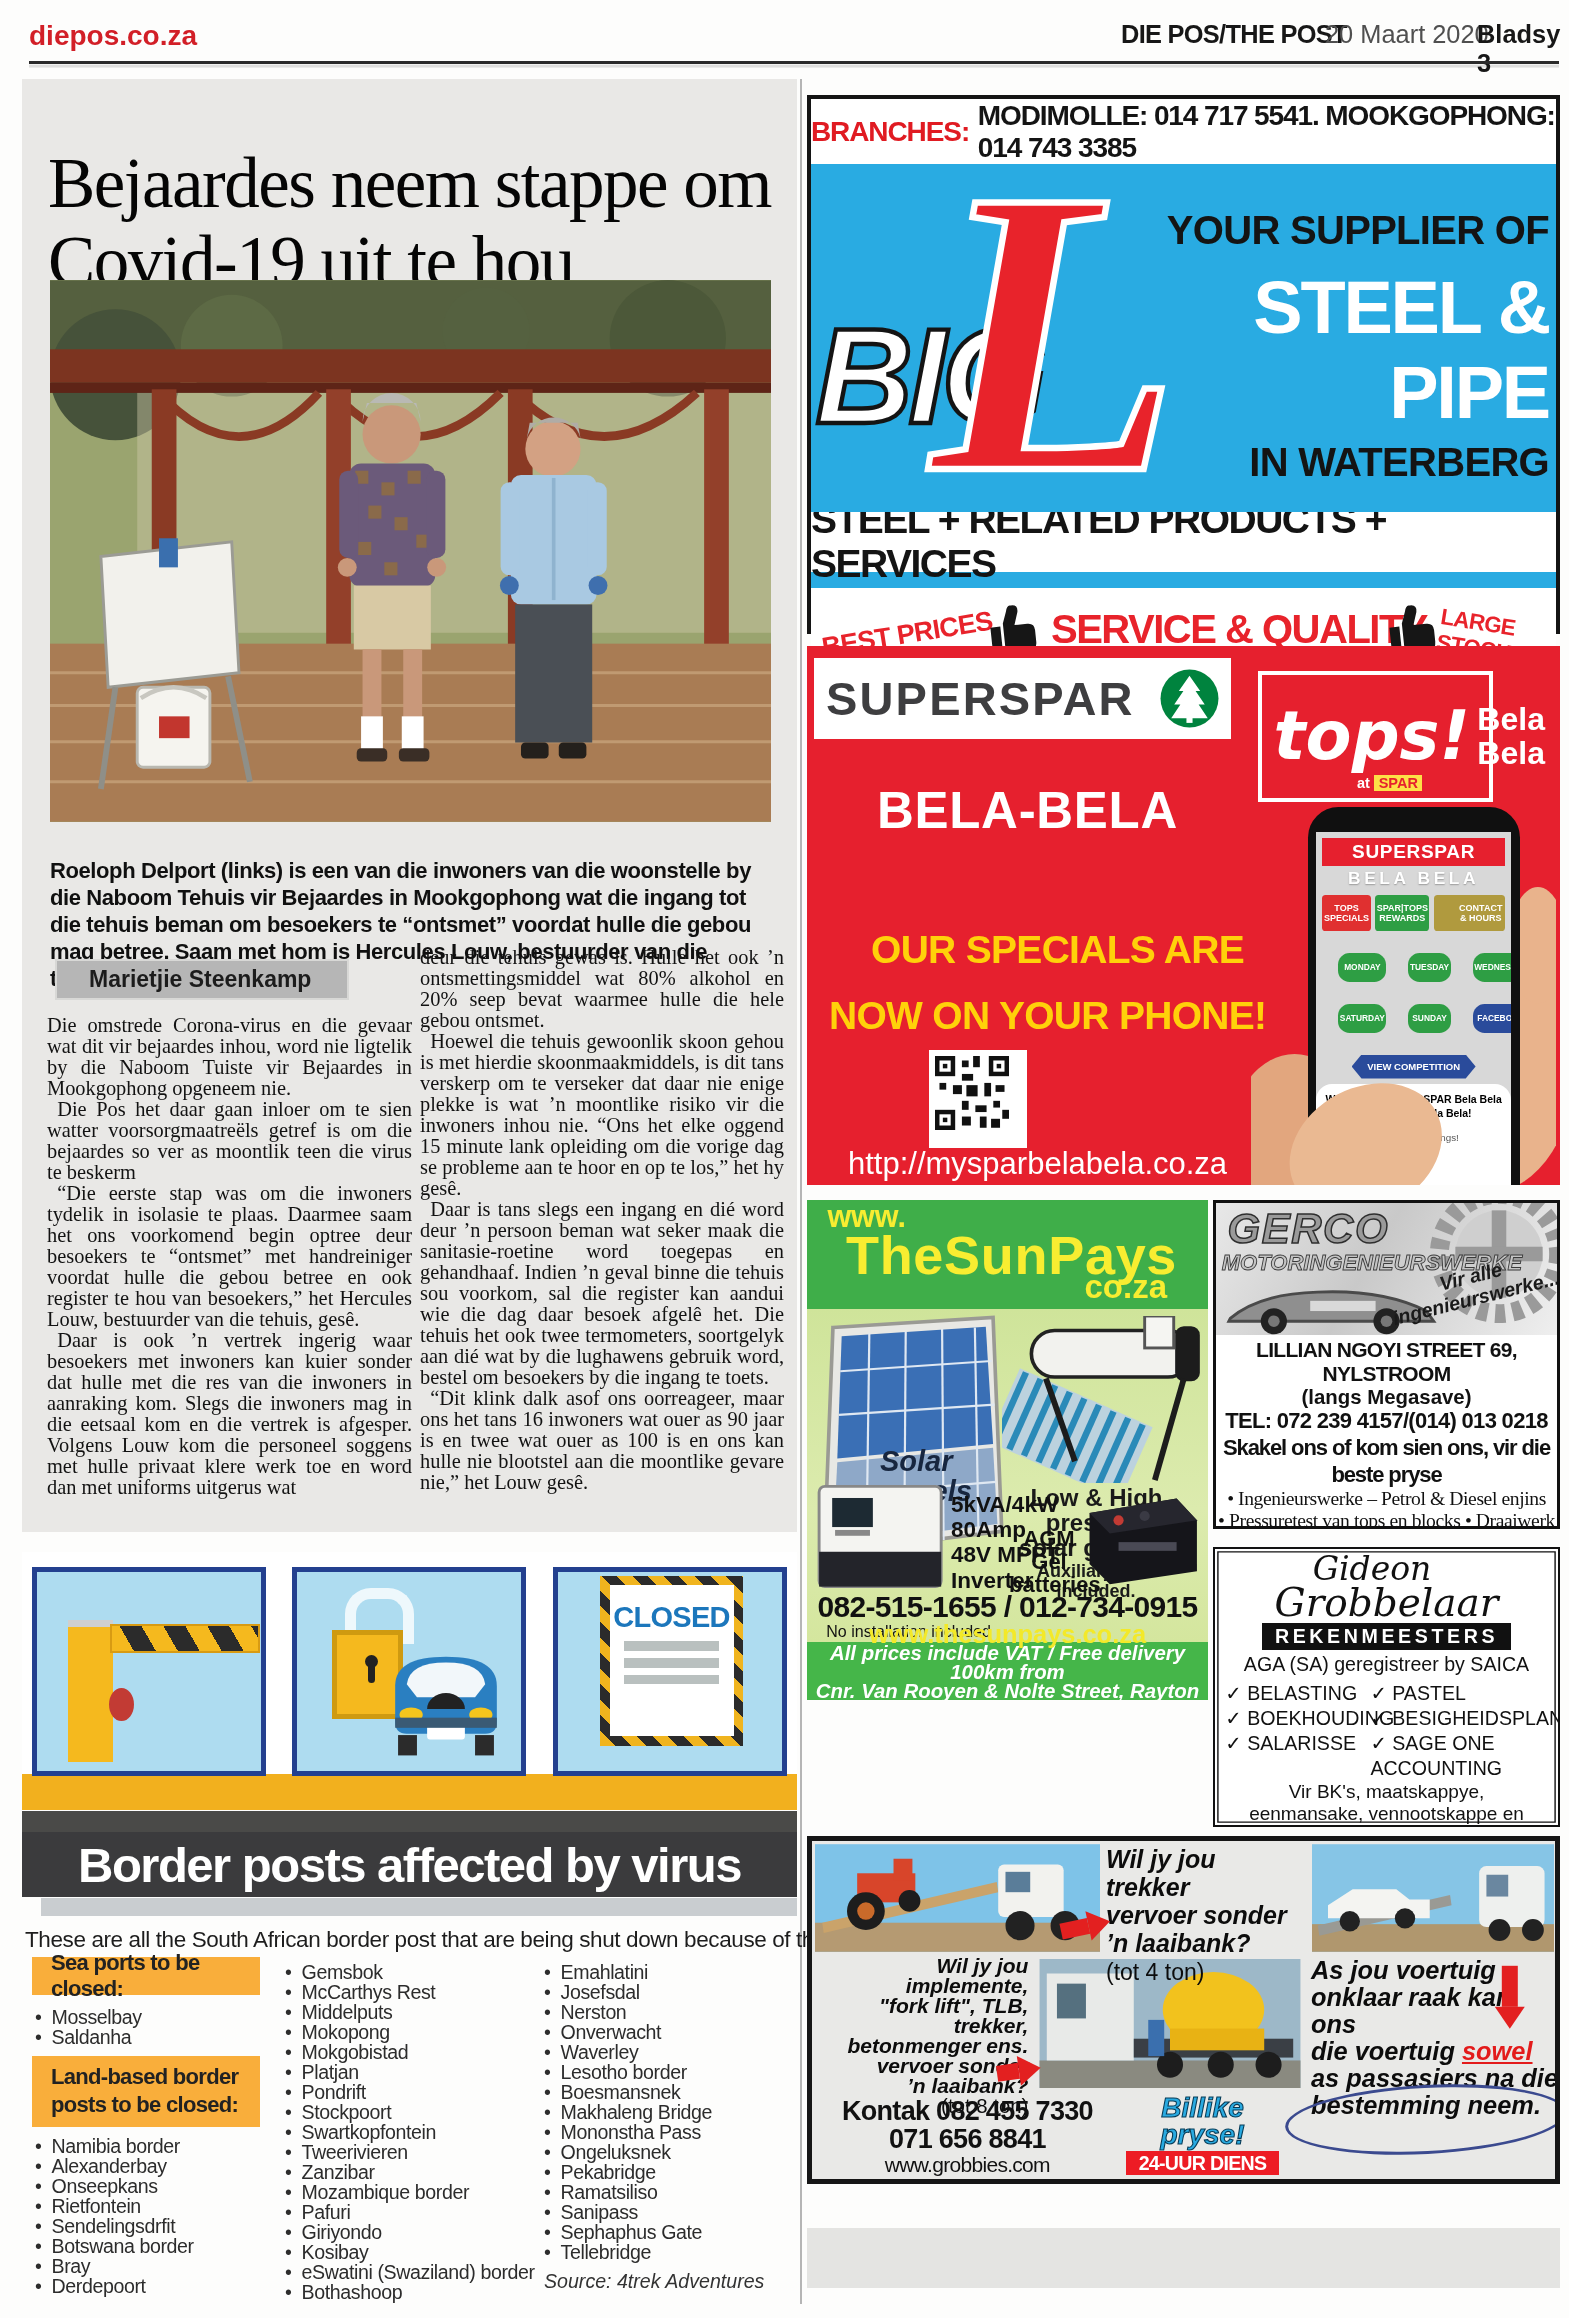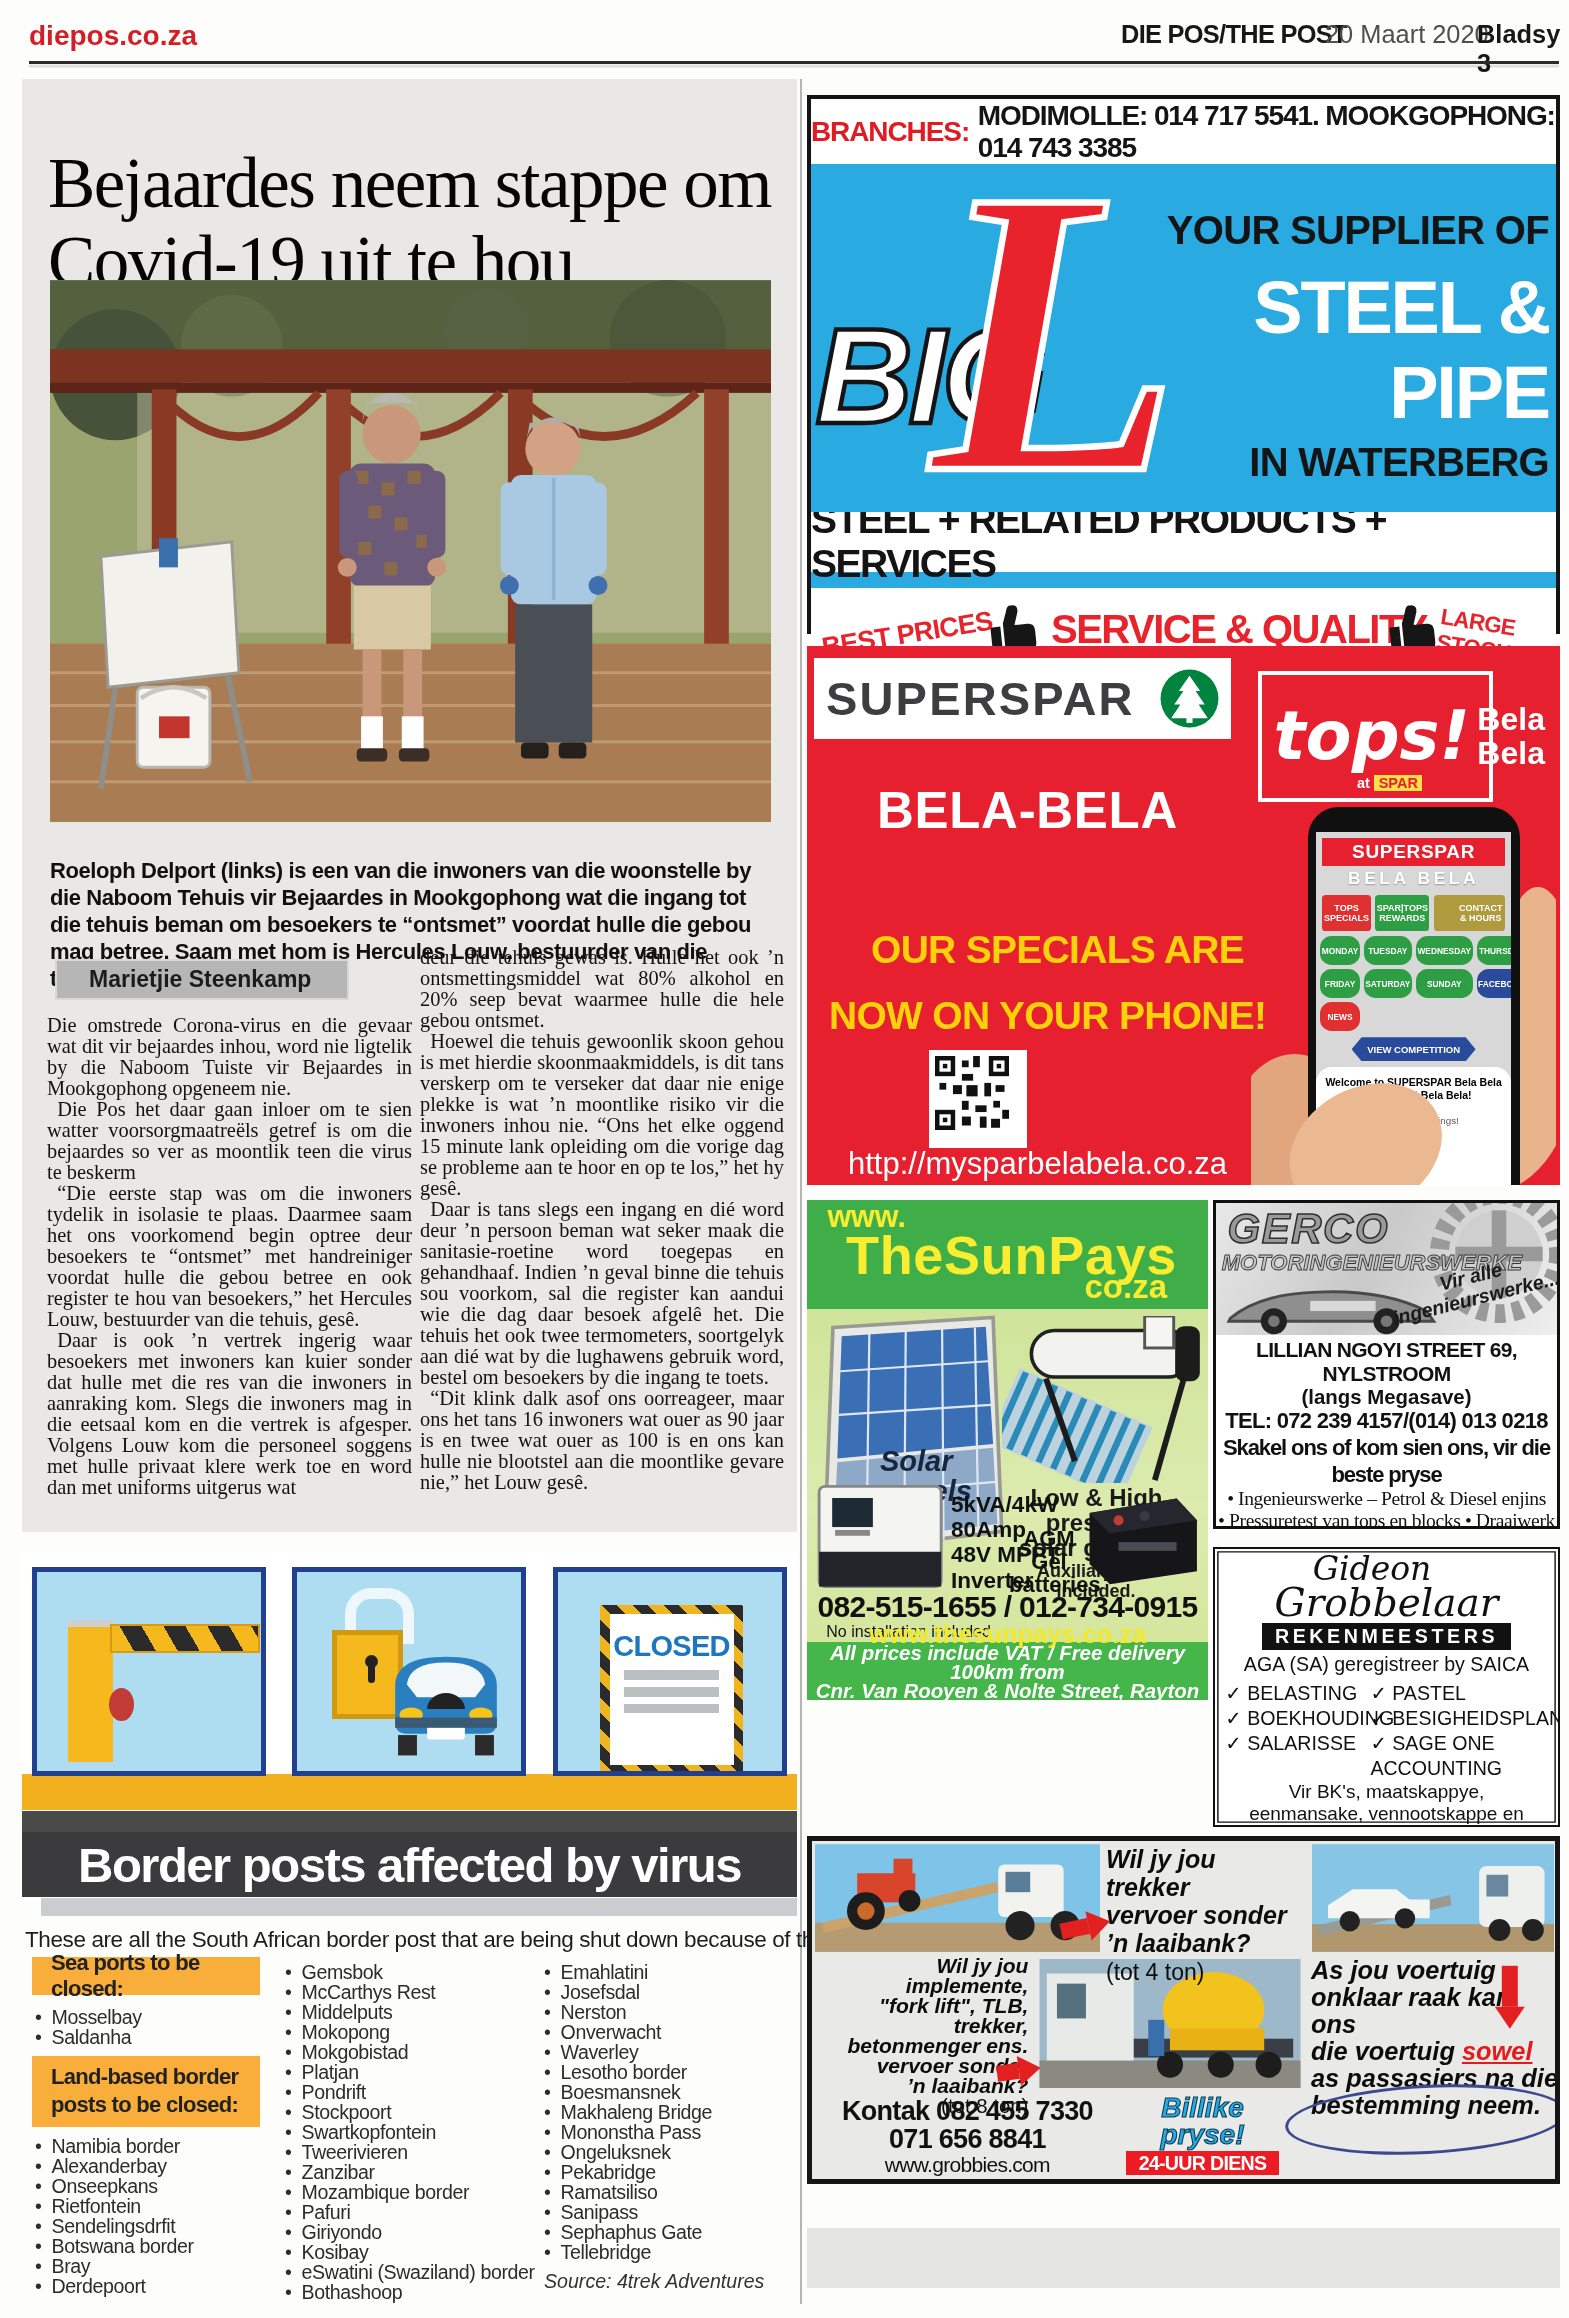--- a/index.html
+++ b/index.html
@@ -64,21 +64,21 @@
   .spar-qr{position:absolute;left:122px;top:404px;width:86px;height:86px;background:#fff;padding:5.8px;}
   .spar-phone{position:absolute;right:4.4px;top:161px;width:305px;height:378px;}
   .hand-svg{position:absolute;left:0;top:29px;width:305px;height:349px;}
   .phone-body{position:absolute;left:57px;top:0;width:212px;height:378px;background:#101010;border-radius:30.5px 30.5px 0 0;padding:25px 8.7px 0;box-sizing:border-box;}
   .pscreen{background:#d8d8d8;height:353px;position:relative;overflow:hidden;}
   .p-bar{margin:5.8px 5.8px 1.5px;background:#e6202e;color:#fff;font-weight:bold;font-size:19px;text-align:center;padding:2.9px 0;letter-spacing:0.7px;}
   .p-loc{text-align:center;color:#fff;font-weight:bold;font-size:17.4px;letter-spacing:3.6px;margin-top:2.9px;text-shadow:0 0.7px 1.5px #999;}
   .p-tiles{display:flex;gap:4.4px;margin:5.8px;}
   .p-tile{flex:1;color:#fff;font-weight:bold;font-size:9px;text-align:center;padding:7.3px 1.5px;border-radius:3.6px;line-height:1.15;}
   .t-red{background:#e03030;} .t-green{background:#2e9e44;} .t-gold{background:#b09a3e;padding-left:24px;}
-  .p-days{display:grid;grid-template-columns:repeat(4,1fr);gap:4px;margin:4px;}
+  .p-days{display:grid;grid-template-columns:repeat(5,1fr);gap:22px;margin:22px;}
   .p-pill{color:#fff;font-weight:bold;font-size:8.4px;text-align:center;padding:9.5px 1.5px;border-radius:11.6px;}
   .p-green{background:#2e9e44;} .p-blue{background:#2a4b9b;} .p-redp{background:#e03030;}
   .p-comp{margin:5.8px auto 0;width:124px;background:#2a4b9b;color:#fff;font-weight:bold;font-size:9.5px;text-align:center;padding:6.5px 0;clip-path:polygon(8% 0,92% 0,100% 50%,92% 100%,8% 100%,0 50%);}
   .p-white{background:#fff;border-radius:16px 16px 0 0;margin-top:5.8px;padding:8.7px 5.8px;font-weight:bold;font-size:10.5px;text-align:center;height:145px;line-height:1.3;}
   .p-enjoy{font-weight:normal;color:#555;margin-top:11.6px;font-size:9.8px;}
   .p-thumb{position:absolute;left:-22px;bottom:-14.5px;width:174px;height:145px;z-index:5;}
 
   
   .ad-sun{left:807px;top:1200px;width:401px;height:500px;overflow:hidden;}
   .sun-head{height:109px;background:#3fae49;overflow:hidden;}
@@ -127,21 +127,21 @@
   .panel{position:absolute;top:14.5px;width:234px;height:209px;background:#aedcf0;border:5.1px solid #23408f;box-sizing:border-box;overflow:hidden;}
   .pan1{left:10.2px;} .pan2{left:270px;} .pan3{left:531px;}
   .gate-post{position:absolute;left:30.5px;top:48px;width:45px;height:135px;background:#f5b91e;border-top:7.3px solid #cfcfcf;}
   .gate-light{position:absolute;left:41px;top:61px;width:25px;height:33px;background:#c23b34;border-radius:50%;}
   .gate-arm{position:absolute;left:73px;top:52px;width:150px;height:29px;background:repeating-linear-gradient(60deg,#f5b91e 0 19px,#2b2b2b 19px 38px);border:2.9px solid #d89b13;box-sizing:border-box;}
   .lock-shackle{position:absolute;left:48px;top:16px;width:47px;height:45px;border:11px solid #eef8fc;border-bottom:none;border-radius:26px 26px 0 0;}
   .lock-body{position:absolute;left:35px;top:58px;width:71px;height:89px;background:#f5b91e;border:5.1px solid #cf9a10;box-sizing:border-box;}
   .keyhole{position:absolute;left:28px;top:20.4px;width:13px;height:13px;background:#222;border-radius:50%;}
   .keyhole::after{content:"";position:absolute;left:2.9px;top:8.7px;width:7.3px;height:19px;background:#222;border-radius:0 0 4.4px 4.4px;}
   .car{position:absolute;right:14.5px;top:70px;width:122px;height:115px;}
-  .sign{position:absolute;left:42px;top:33px;width:143px;height:170px;background:repeating-linear-gradient(45deg,#f0b41e 0 11px,#2b2b2b 11px 22px);padding:9.5px;box-sizing:border-box;}
+  .sign{position:absolute;left:42px;top:4px;width:143px;height:170px;background:repeating-linear-gradient(45deg,#f0b41e 0 11px,#2b2b2b 11px 22px);padding:9.5px;box-sizing:border-box;}
   .sign-in{background:#fff;height:100%;text-align:center;}
   .sign-word{font-weight:bold;font-size:29px;color:#1c77bc;letter-spacing:-0.7px;padding-top:16px;}
   .sign-line{height:9.5px;background:#b9c0bf;margin:7.3px 14.5px 0;}
 
   .b-title{left:22px;top:1832px;width:775px;height:65px;background:#3b3b3d;display:flex;align-items:center;justify-content:center;}
   .b-title span{font-weight:bold;font-size:49px;color:#fff;letter-spacing:-1.5px;}
   .b-shadow{left:41px;top:1898px;width:756px;height:18px;background:#c9cdd0;}
   .b-intro{left:25px;top:1927px;font-size:22.5px;color:#1d1d1d;letter-spacing:-0.4px;}
   .sea-box{left:32px;top:1957px;width:228px;height:38px;background:#f9ae3b;display:flex;align-items:center;padding-left:19px;box-sizing:border-box;font-weight:bold;font-size:22px;color:#222;letter-spacing:-0.7px;}
   .land-box{left:32px;top:2056px;width:228px;height:71px;background:#f9ae3b;padding:6.5px 0 0 19px;box-sizing:border-box;font-weight:bold;font-size:22px;line-height:28px;color:#222;letter-spacing:-0.7px;}

